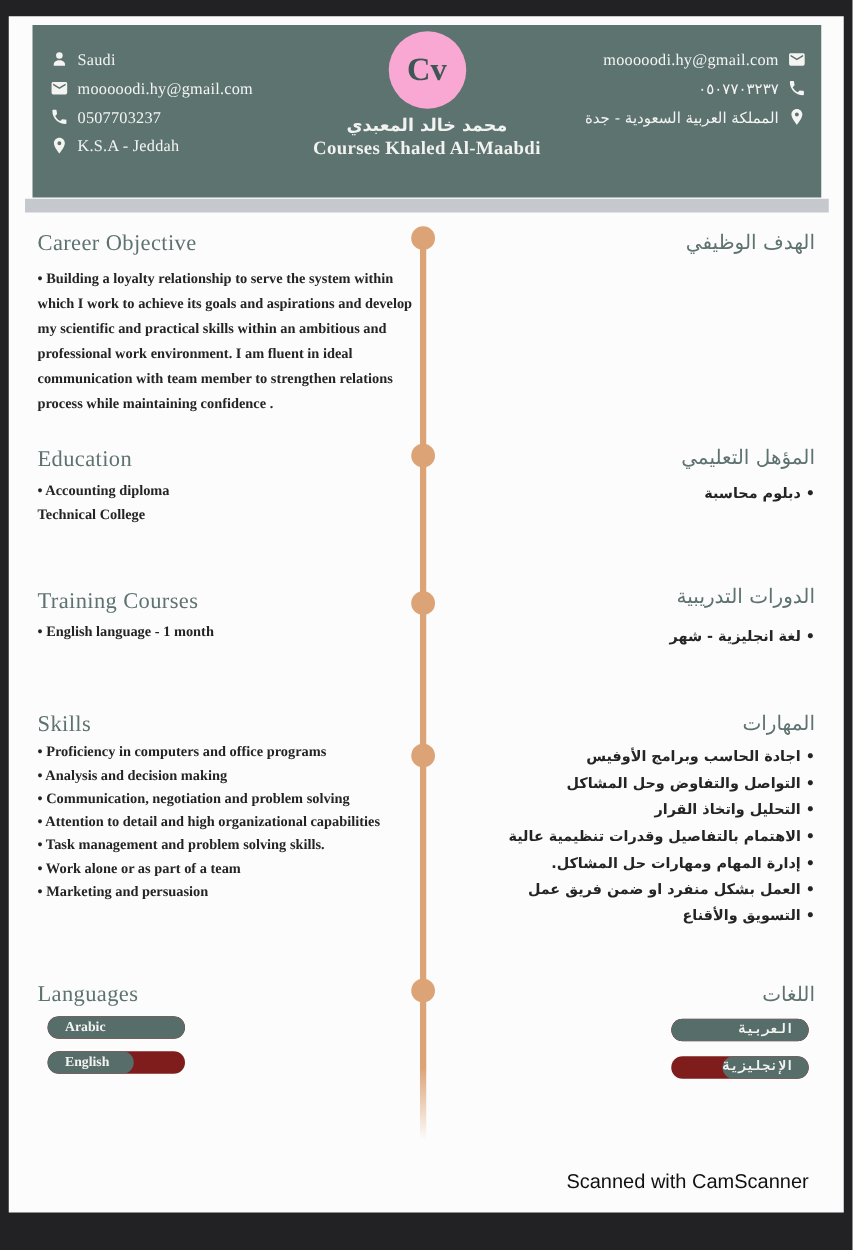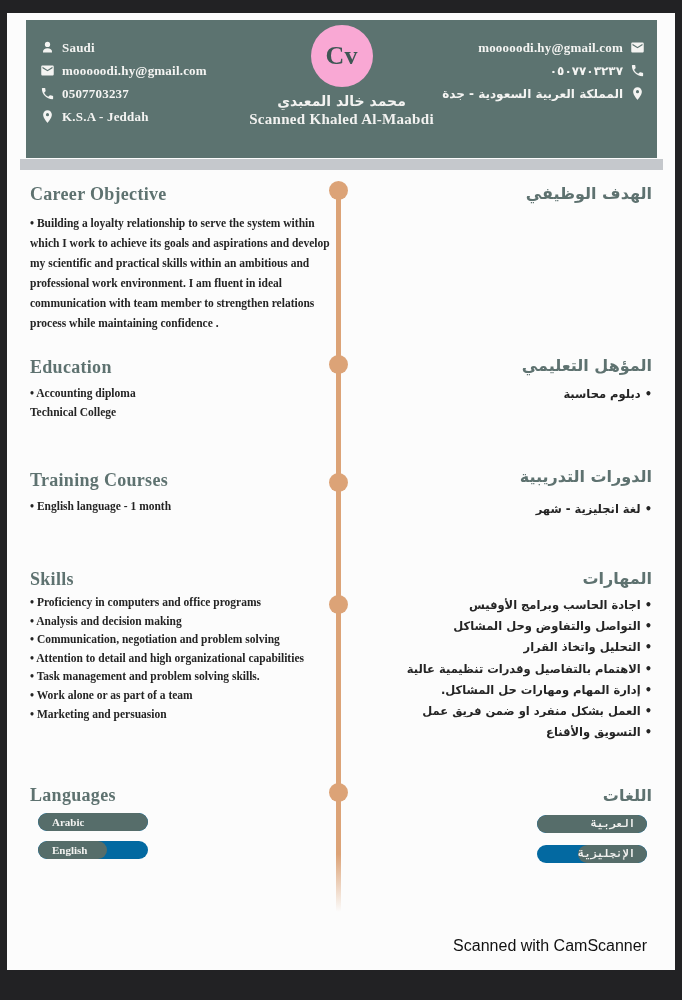--- a/index.html
+++ b/index.html
@@ -22,53 +22,53 @@
   .hdr-band {
     position:absolute; left:13px; top:146px; width:643px; height:11px;
     background:#c5c8cc;
   }
   .contact { position:absolute; top:16px; }
   .contact.left { left:14px; }
   .contact.right { right:12px; direction:rtl; }
   .c-row { display:flex; align-items:center; height:23px; color:#f4f4f2; }
   .c-row .ic { width:15px; height:15px; flex:0 0 15px; margin:0 7px 0 0; }
   .contact.right .c-row .ic { margin:0 0 0 7px; }
-  .c-row .ct { font-size:13px; font-weight:bold; letter-spacing:.2px; }
+  .c-row .ct { font-size:13px; font-weight:normal; letter-spacing:.2px; }
   .contact.right .ct { font-family:"DejaVu Sans", sans-serif; font-size:12px; }
   .contact.right .ct.latin { direction:ltr; font-family:"Liberation Serif", serif; font-size:13px; }
   .logo-wrap { position:absolute; left:0; right:0; top:5px; text-align:center; }
   .cv-circle {
     width:62px; height:62px; border-radius:50%; background:#f9a8d4;
     margin:0 auto; display:flex; align-items:center; justify-content:center;
     color:#3e5654; font-size:26px; font-weight:bold; font-family:"Liberation Serif", serif;
   }
   .name-ar { margin-top:6px; color:#f2f2f0; font-family:"DejaVu Sans", sans-serif;
              font-size:14px; font-weight:bold; }
   .name-en { margin-top:2px; color:#f2f2f0; font-size:15px; font-weight:bold; letter-spacing:.3px; }
   
   .tl-line { position:absolute; left:329px; top:177px; width:5px; height:722px;
              background:linear-gradient(#dca377 92%, rgba(220,163,119,0)); border-radius:3px; }
   .tl-dot  { position:absolute; left:322px; width:19px; height:19px; border-radius:50%;
              background:#dca377; }
   
-  .sec-title { position:absolute; color:#5e7270; font-size:18px; font-weight:bold;
+  .sec-title { position:absolute; color:#5e7270; font-size:18px; font-weight:normal;
                letter-spacing:.3px; }
   .sec-title.ar { font-family:"DejaVu Sans", sans-serif; font-size:16px; right:23px; text-align:right; }
   .en-col { left:23px; }
   .body-en { position:absolute; left:23px; width:308px; font-size:11.5px; font-weight:bold;
              color:#242424; line-height:20px; }
   .body-ar { position:absolute; right:23px; width:302px; direction:rtl; text-align:right;
              font-family:"DejaVu Sans", sans-serif; font-size:11.5px; font-weight:bold;
              color:#242424; line-height:22px; }
   .list-en div { line-height:18.6px; }
   .list-ar div { line-height:21.2px; }
   .edu-en div { line-height:18.5px; }
   .edu-ar div { line-height:19.5px; }
   
-  .pill { position:absolute; width:110px; height:18px; border-radius:9px; background:#0369a1;
+  .pill { position:absolute; width:110px; height:18px; border-radius:9px; background:#7f1d1d;
           overflow:hidden; }
   .pill .fill { position:absolute; left:0; top:0; bottom:0; background:#566d6a; border-radius:9px; }
   .pill.rtl .fill { left:auto; right:0; }
   .pill .plabel { position:absolute; top:0; left:14px; right:8px; line-height:18px;
           color:#f3f3f1; font-size:11px; font-weight:bold; }
   .pill.rtl .plabel { left:8px; right:12px; text-align:right;
           font-family:Liberation Mono, monospace; direction:rtl; font-size:10.5px; }
   
   .scan-note { position:absolute; left:0; right:28px; top:924px; text-align:right;
                font-family:"Liberation Sans", sans-serif; font-size:16px; color:#111; }
@@ -104,21 +104,21 @@
         <svg class="ic" viewBox="0 0 24 24">
             <path d="M12 2C8.13 2 5 5.13 5 9c0 5.25 7 13 7 13s7-7.75 7-13c0-3.87-3.13-7-7-7zm0 9.5A2.5 2.5 0 1 1 12 6.5a2.5 2.5 0 0 1 0 5z" fill="#f4f4f2"></path>
           </svg>
         <span class="ct">K.S.A - Jeddah</span>
       </div>
     </div>
 
     <div class="logo-wrap">
       <div class="cv-circle">Cv</div>
       <div class="name-ar">محمد خالد المعبدي</div>
-      <div class="name-en">Scanned Khaled Al-Maabdi</div>
+      <div class="name-en">Courses Khaled Al-Maabdi</div>
     </div>
 
     <div class="contact right">
       <div class="c-row">
         <svg class="ic" viewBox="0 0 24 24">
             <path d="M20 4H4c-1.1 0-2 .9-2 2v12c0 1.1.9 2 2 2h16c1.1 0 2-.9 2-2V6c0-1.1-.9-2-2-2zm0 4.2-8 5-8-5V6l8 5 8-5v2.2z" fill="#f4f4f2"></path>
           </svg>
         <span class="ct latin">mooooodi.hy@gmail.com</span>
       </div>
       <div class="c-row">

